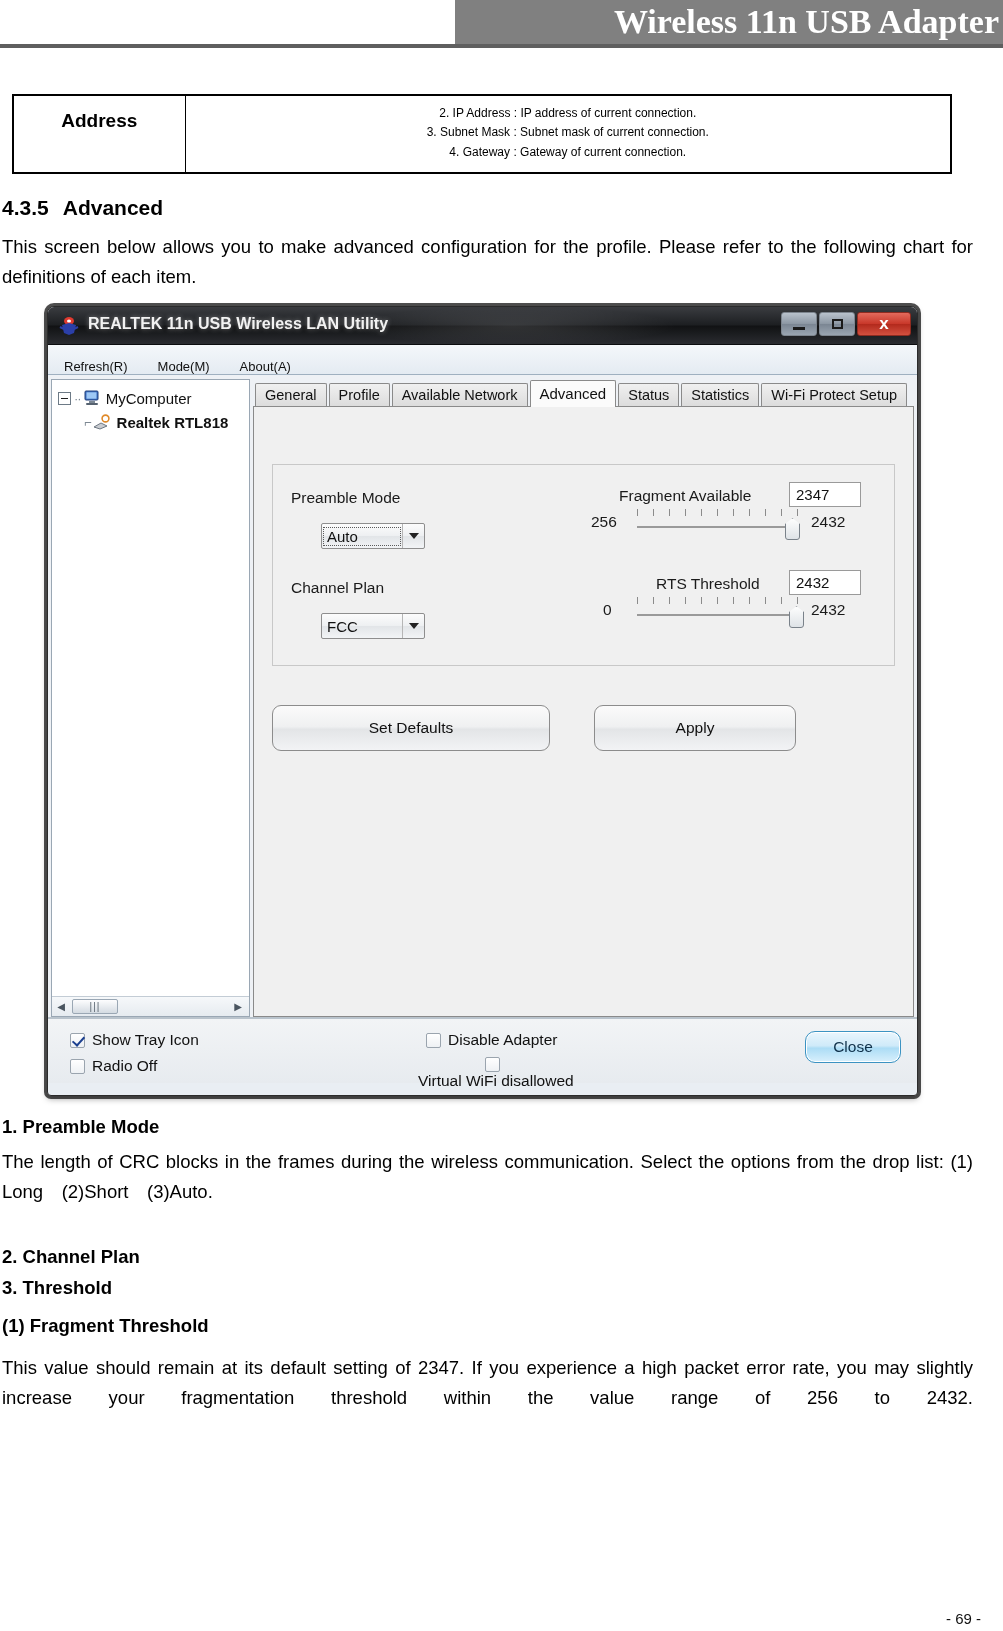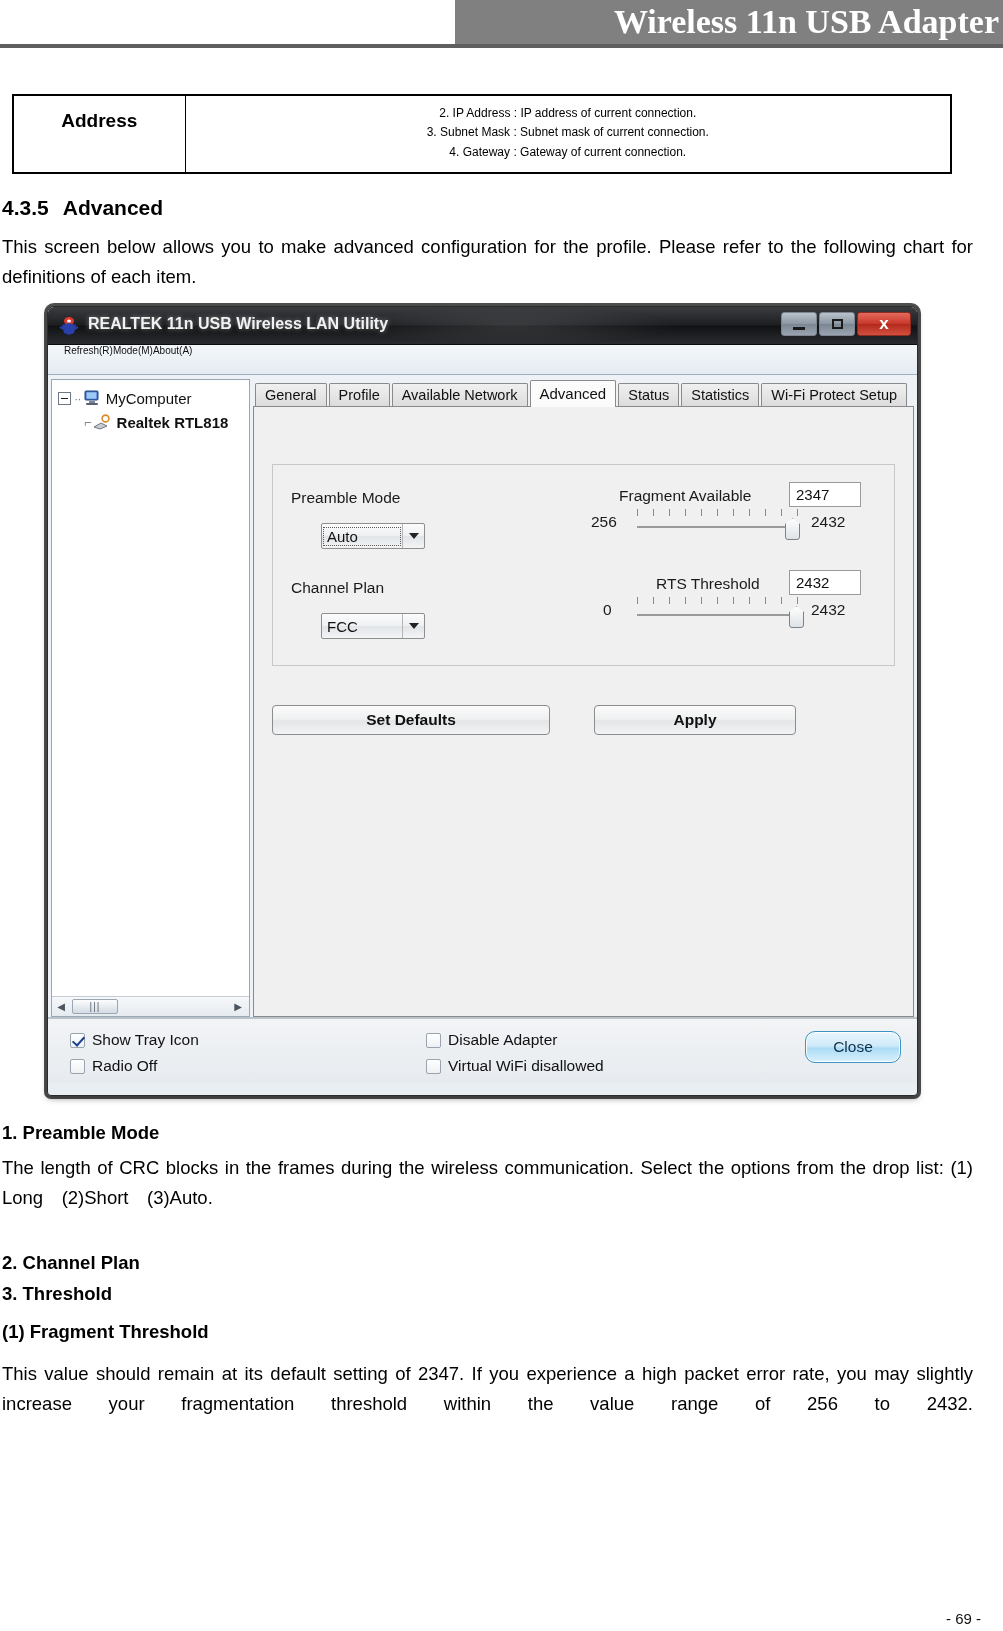--- a/index.html
+++ b/index.html
@@ -142,23 +142,24 @@
   }
   .wbtn .dash { display:block; width:12px; height:3px; background:#1a1a1a; margin-top:8px; }
   .wbtn .sq { display:block; width:11px; height:10px; border:2px solid #1a1a1a; }
 
   
   .menubar {
     height: 30px;
     background: linear-gradient(180deg,#f4f7fa 0%, #e4ebf2 100%);
     border-bottom: 1px solid #9fb0c0;
     display: flex;
-    align-items: flex-start;
+    align-items: flex-end;
     padding-left: 16px;
-    font-size: 10px;
+    gap: 30px;
+    font-size: 13px;
     color: #111;
   }
 
   
   .win-body {
     display: flex;
     height: 642px;
     background: #eef1f5;
     padding: 4px 3px 0 3px;
   }
@@ -306,27 +307,27 @@
     position:absolute; top:9px;
     width:15px; height:22px;
     background: linear-gradient(180deg,#fdfdfd,#dfe3e7);
     border:1px solid #7a828a;
     border-radius: 2px 2px 3px 3px;
     clip-path: polygon(50% 0%, 100% 26%, 100% 100%, 0% 100%, 0% 26%);
   }
 
   .btn {
     position: absolute;
-    height: 30px;
+    height: 46px;
     border: 1px solid #8c8c8c;
-    border-radius: 4px;
+    border-radius: 9px;
     background: linear-gradient(180deg,#fbfbfb 0%, #eff0f1 47%, #e3e5e7 53%, #f2f3f5 100%);
     font-size: 15.5px;
     color: #101010;
-    display: flex; align-items: center; justify-content: center; font-weight: bold;
+    display: flex; align-items: center; justify-content: center;
   }
 
   
   .win-footer {
     height: 66px;
     background: linear-gradient(180deg,#f2f4f6,#e7ebef);
     border-top: 2px solid #b9c3cc;
     position: relative;
   }
   .chk { position: absolute; display: flex; align-items: center; font-size: 15.5px; color:#111; white-space: nowrap;}
@@ -354,21 +355,21 @@
     border: 1px solid #3c93c2;
     border-radius: 10px;
     background: linear-gradient(180deg,#eaf6fd 0%, #cfeaf9 46%, #acdcf5 54%, #d8f0fc 100%);
     box-shadow: 0 0 0 1px #ffffff inset;
     display: flex; align-items: center; justify-content: center;
     font-size: 15.5px;
     color: #10314a;
   }
 
   
-  .doc-lower { margin-top: 26px; }
+  .doc-lower { margin-top: 20px; }
   .bold-line {
     margin: 0 0 9px 2px;
     font-size: 18.5px;
     font-weight: bold;
   }
   .para {
     margin: 0 30px 9px 2px;
     font-size: 18.5px;
     line-height: 1.62;
     text-align: justify;
@@ -564,21 +565,21 @@
       <span>Show Tray Icon</span>
     </label>
     <label class="chk" style="left:22px; top:38px;">
       <span class="box"></span>
       <span>Radio Off</span>
     </label>
     <label class="chk" style="left:378px; top:12px;">
       <span class="box"></span>
       <span>Disable Adapter</span>
     </label>
-    <label class="chk" style="left:378px; top:38px;">
+    <label class="chk" style="left:370px; top:38px;flex-direction:column;">
       <span class="box"></span>
       <span>Virtual WiFi disallowed</span>
     </label>
     <div class="close-btn">Close</div>
   </div>
 </div>
 
 <div class="doc-lower">
   <div class="bold-line">1. Preamble Mode</div>
   <div class="para just-full">The length of CRC blocks in the frames during the wireless communication. Select the options from the drop list: (1) Long (2)Short (3)Auto.</div>

